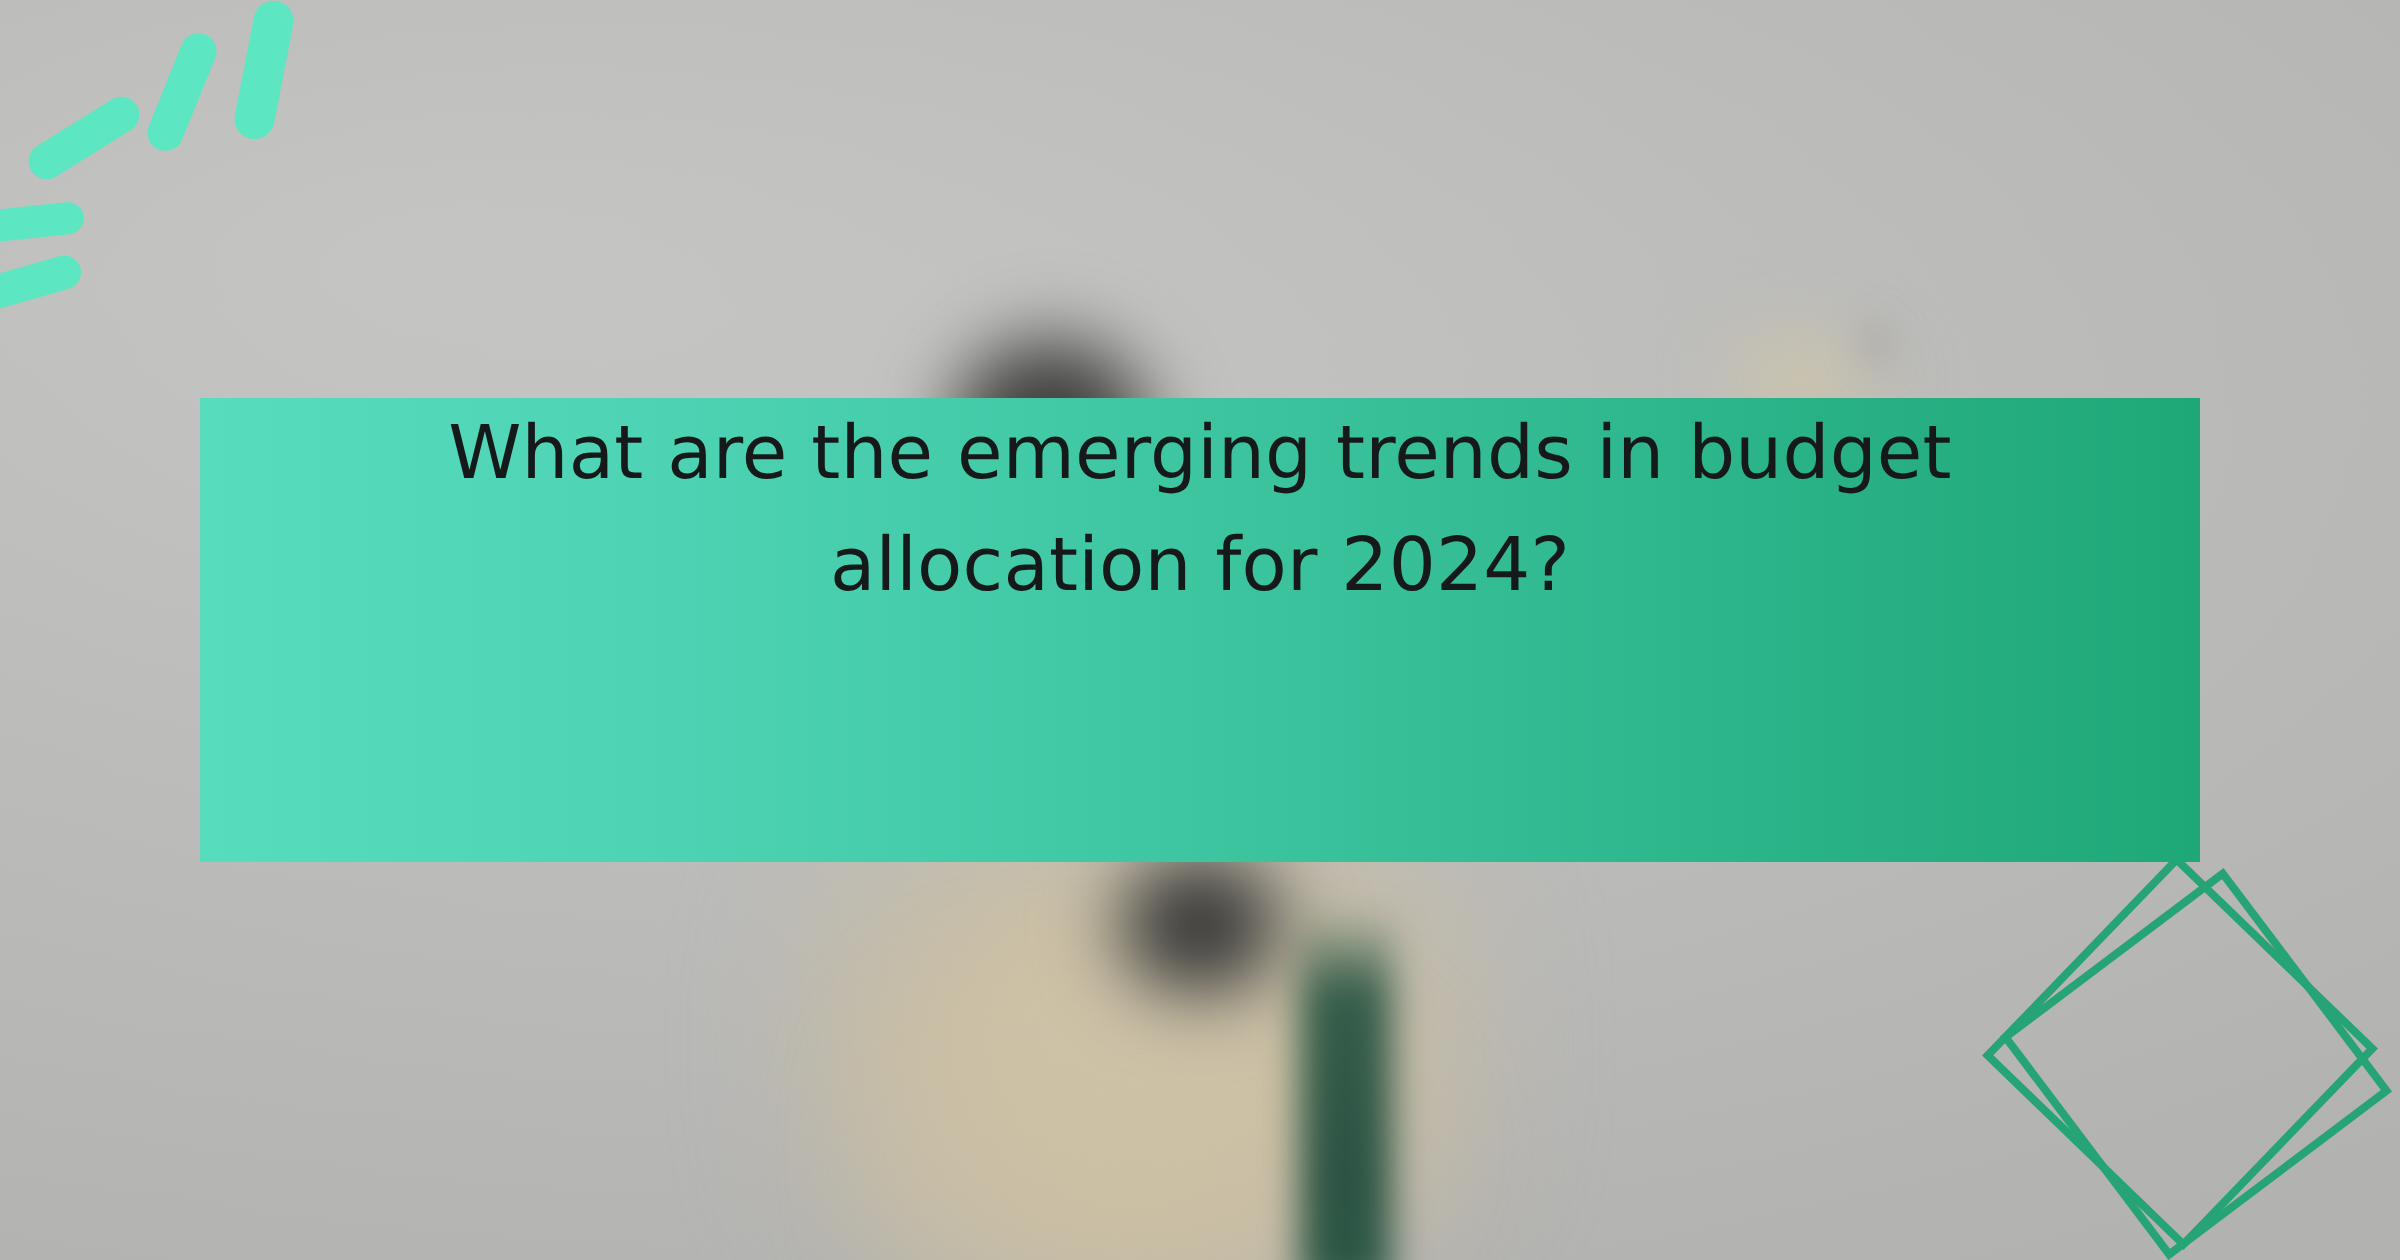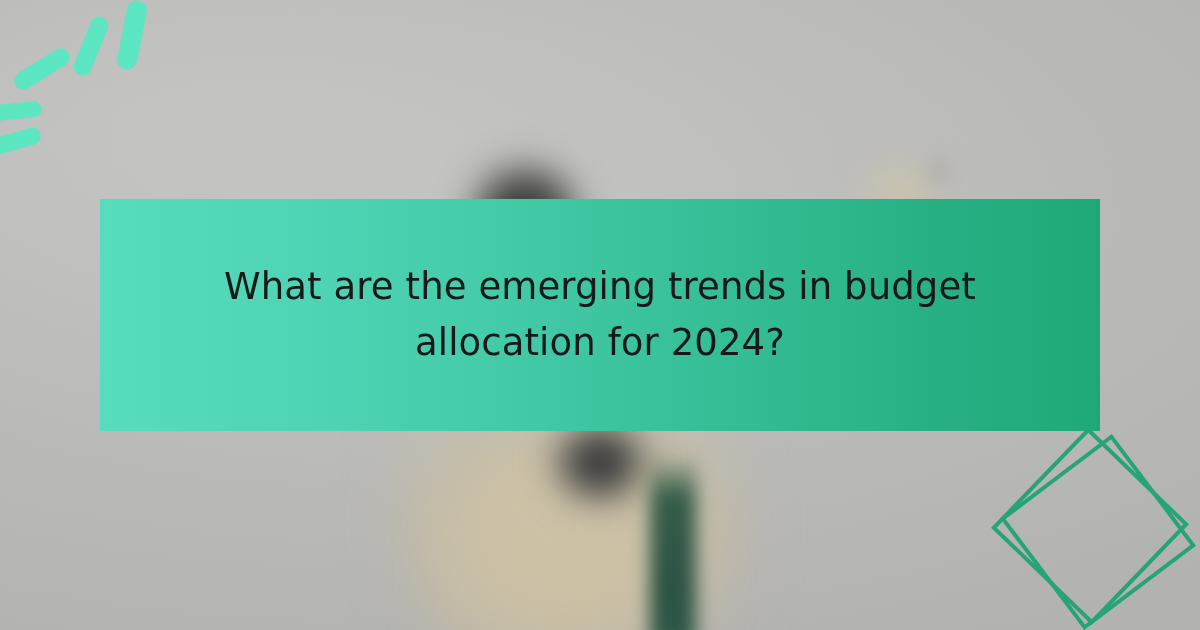--- a/index.html
+++ b/index.html
@@ -151,21 +151,21 @@
 
   
   #banner {
     position: absolute;
     left: 100px;
     top: 199px;
     width: 1000px;
     height: 232px;
     background: linear-gradient(90deg, #57ddbe 0%, #4ed4b4 22%, #3cc49f 52%, #2bb389 78%, #1fa877 100%);
     display: flex;
-    align-items: center;
+    align-items: flex-start;
     justify-content: center;
     box-sizing: border-box;
     padding: 0 64px;
   }
   #headline {
     margin: 0;
     width: 100%;
     text-align: center;
     color: #15191a;
     font-family: "DejaVu Sans", sans-serif;

